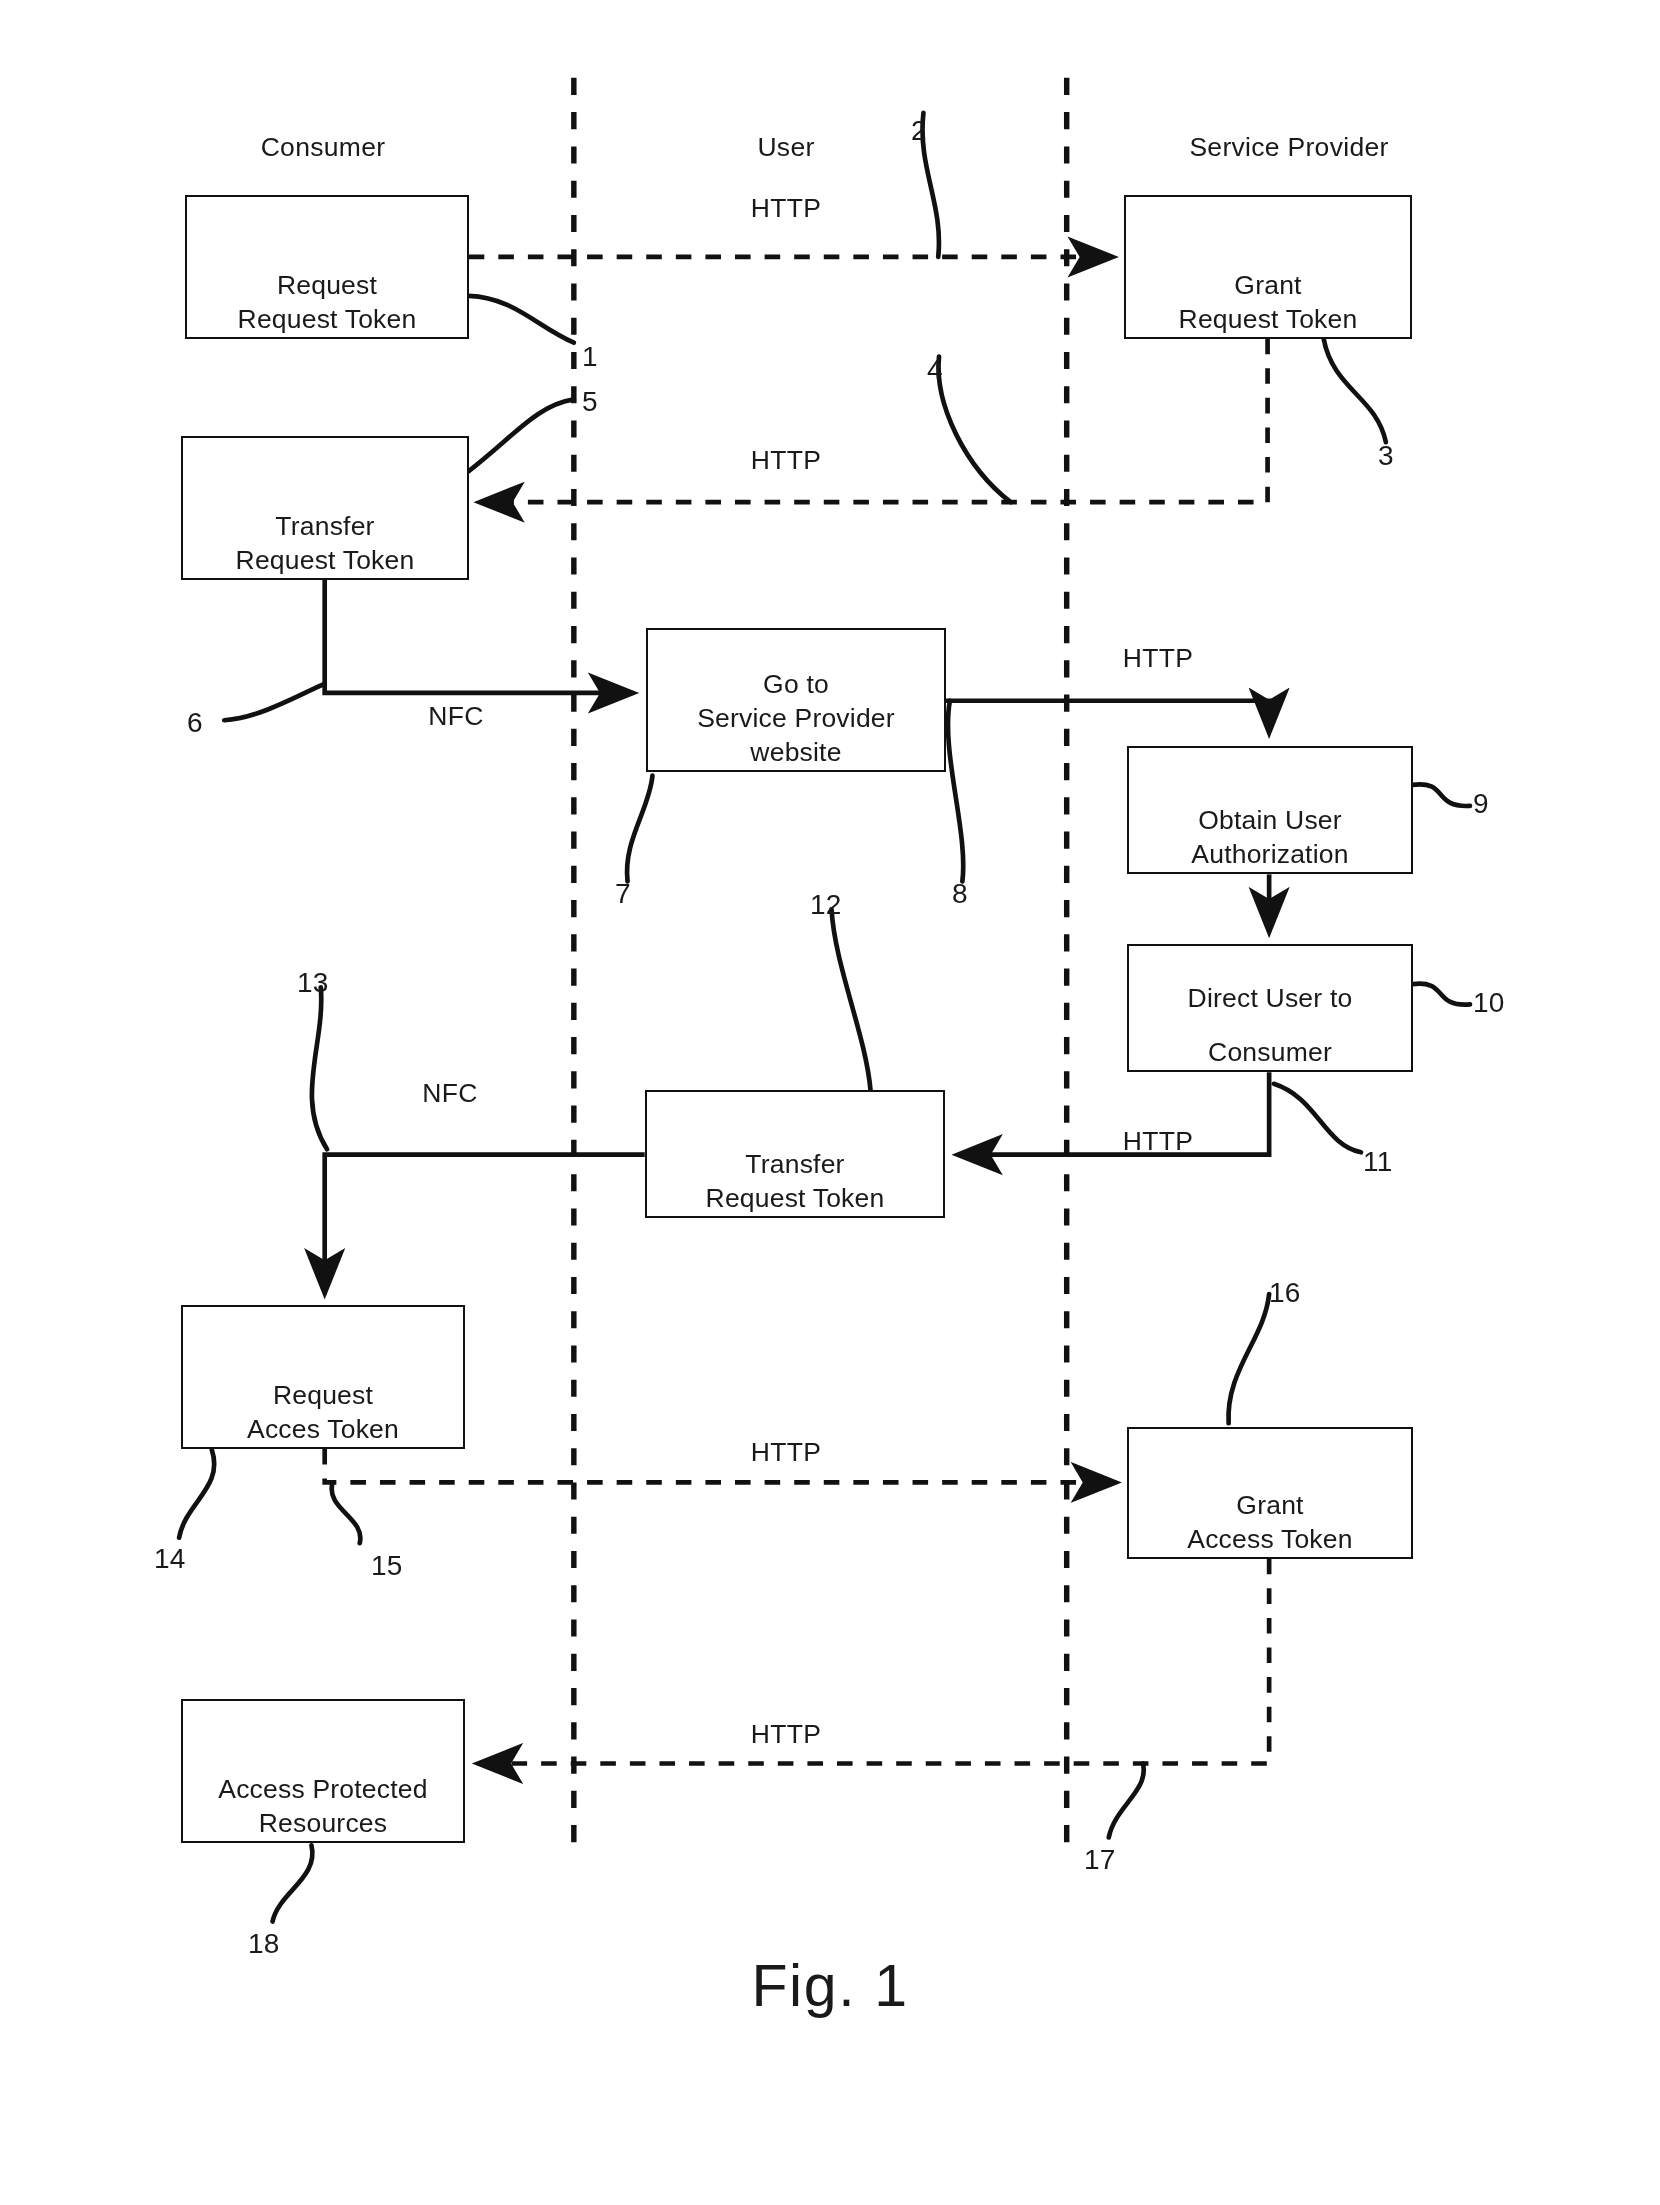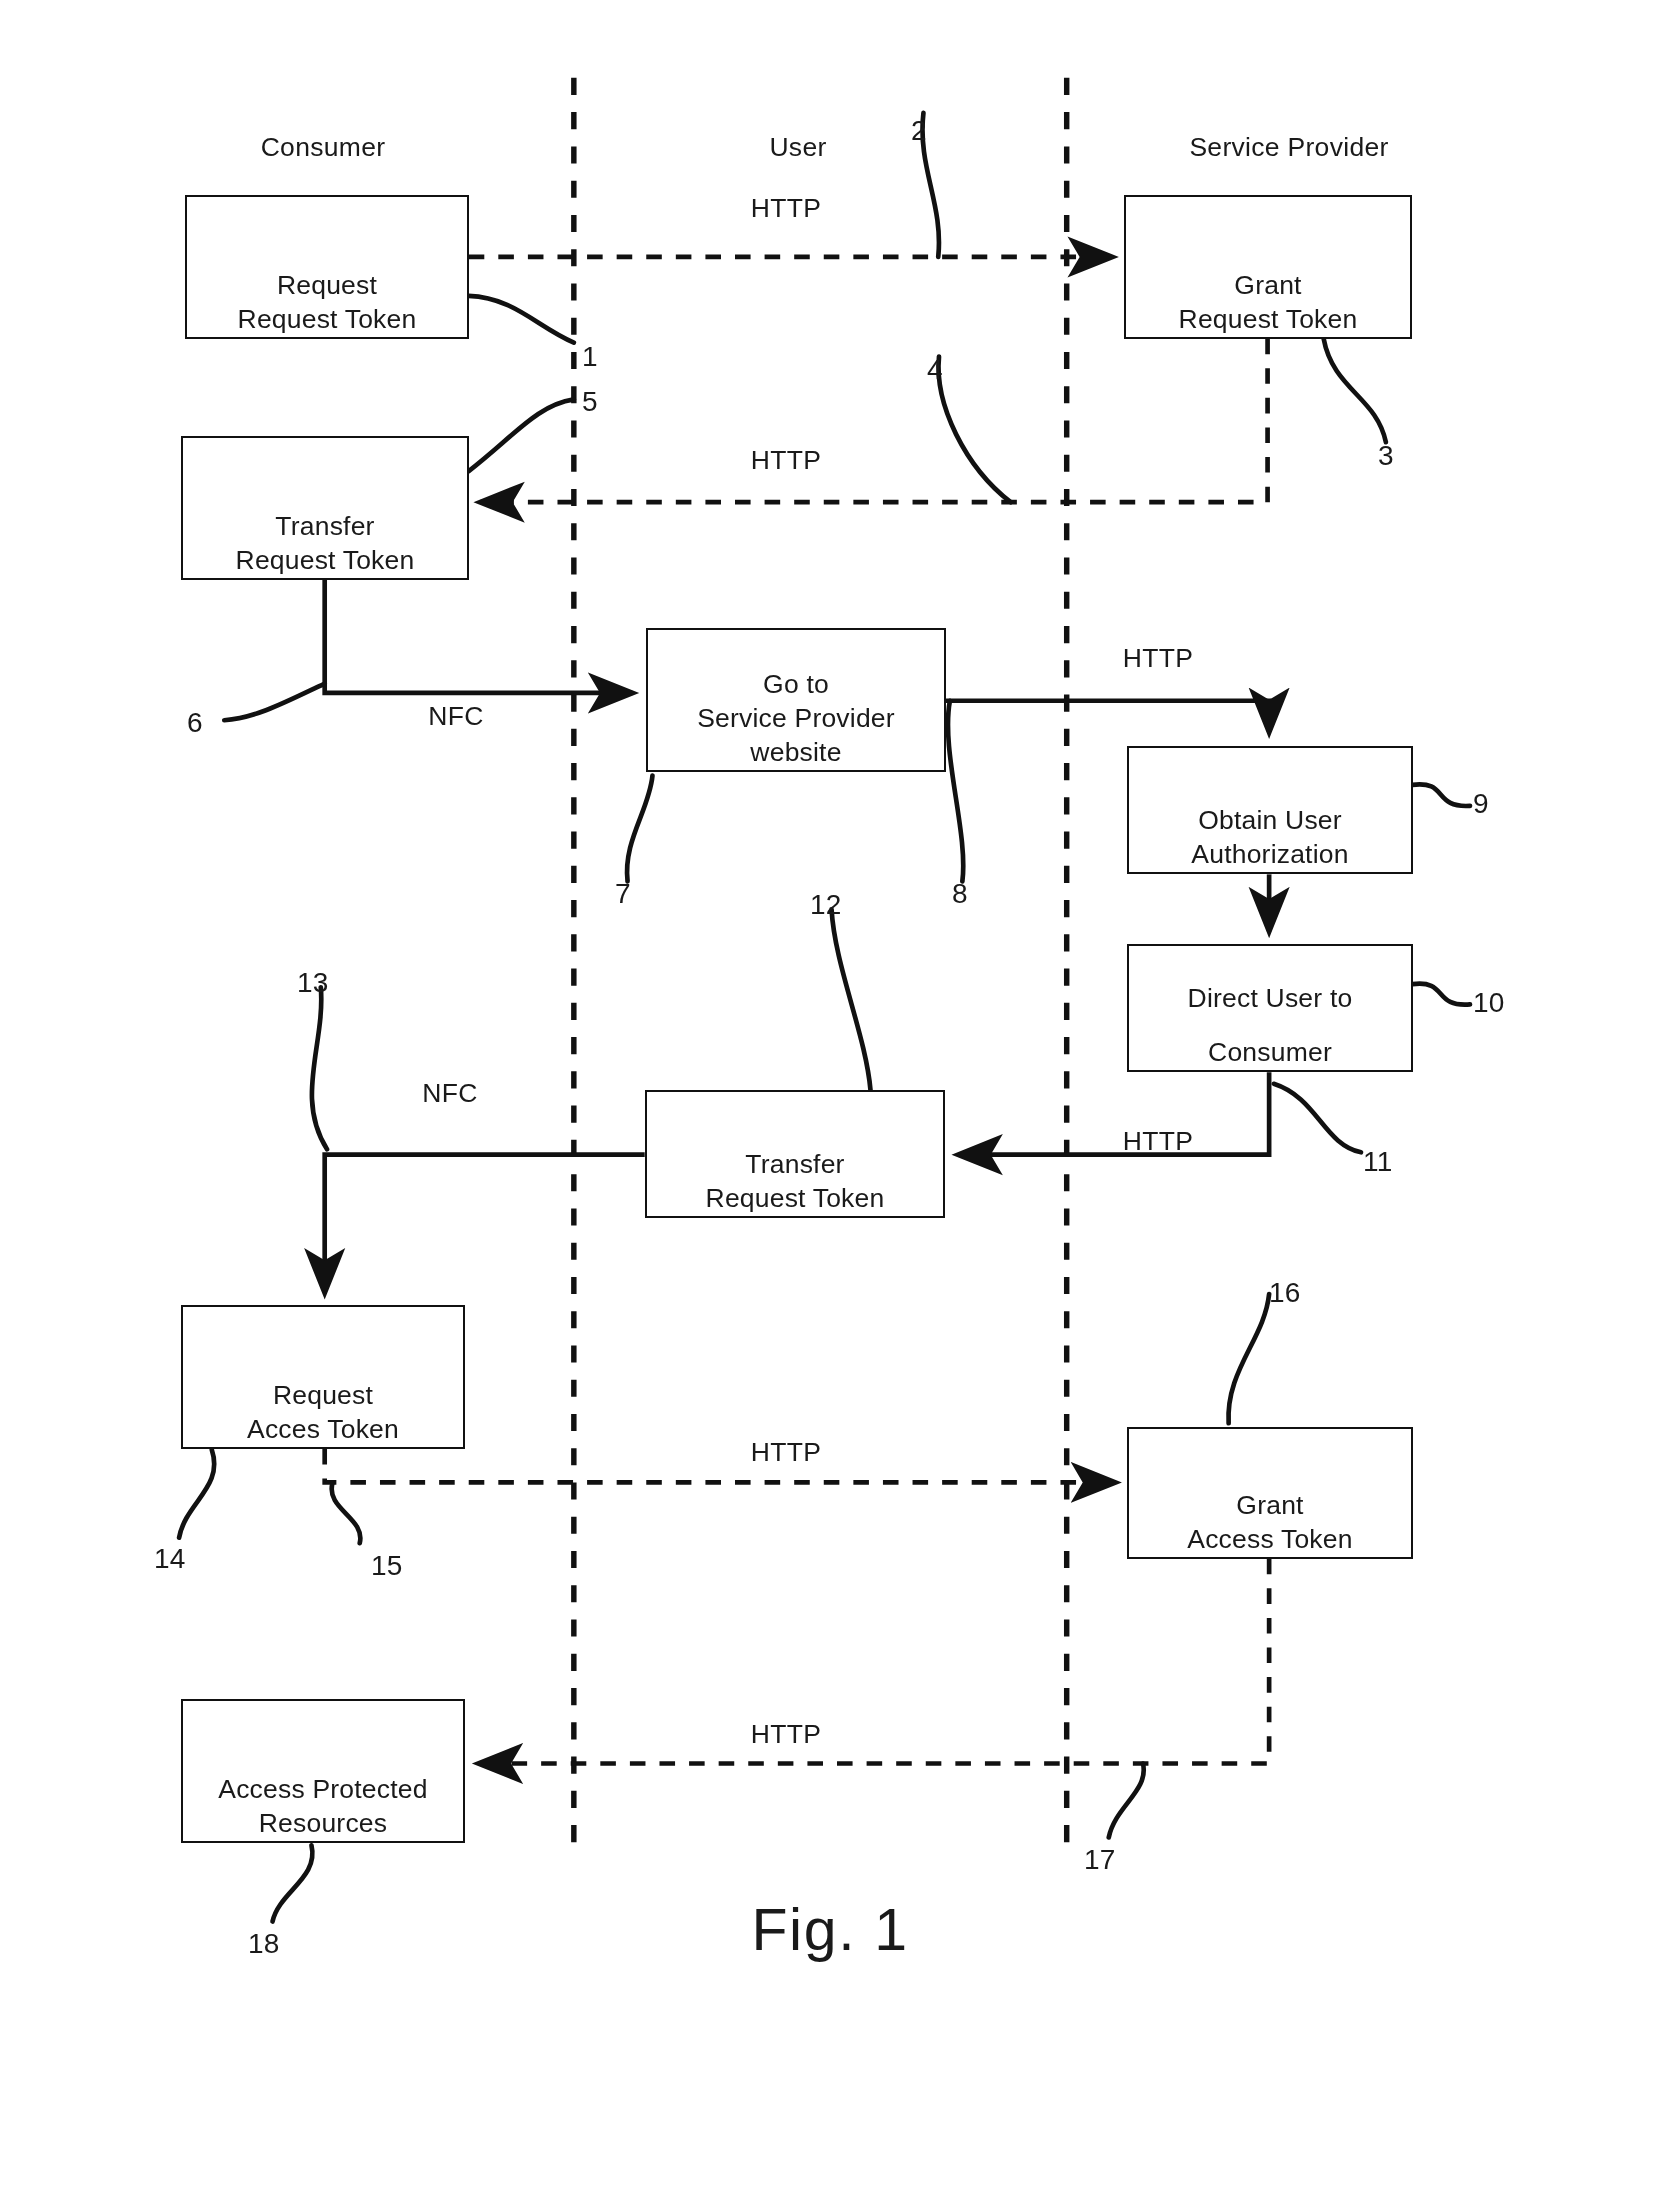--- a/index.html
+++ b/index.html
@@ -124,21 +124,21 @@
       <path d="M412,1268 C418,1340 378,1410 420,1476"></path>
       <path d="M230,1975 C238,1930 288,1910 272,1862"></path>
       <path d="M462,1982 C470,1950 418,1938 427,1905"></path>
       <path d="M1630,1662 C1624,1720 1574,1760 1578,1828"></path>
       <path d="M1424,2360 C1432,2320 1476,2300 1468,2265"></path>
       <path d="M350,2468 C358,2430 410,2412 400,2370"></path>
     </g>
   </svg>
 
   <div class="lane-label" style="left:323px; top:132px;">Consumer</div>
-  <div class="lane-label" style="left:786px; top:132px;margin-left:12px;">User</div>
+  <div class="lane-label" style="left:786px; top:132px;">User</div>
   <div class="lane-label" style="left:1289px; top:132px;">Service Provider</div>
 
   <div class="node" style="left:185px; top:195px; width:284px; height:144px;">
     <span>Request</span>
     <span>Request Token</span>
   </div>
 
   <div class="node" style="left:1124px; top:195px; width:288px; height:144px;">
     <span>Grant</span>
     <span>Request Token</span>
@@ -206,16 +206,16 @@
   <div class="ref-num" style="left:1473px; top:987px;">10</div>
   <div class="ref-num" style="left:1363px; top:1146px;">11</div>
   <div class="ref-num" style="left:810px; top:889px;">12</div>
   <div class="ref-num" style="left:297px;  top:967px;">13</div>
   <div class="ref-num" style="left:154px;  top:1543px;">14</div>
   <div class="ref-num" style="left:335px;  top:1550px;margin-left:36px;">15</div>
   <div class="ref-num" style="left:1269px; top:1277px;">16</div>
   <div class="ref-num" style="left:1084px; top:1844px;">17</div>
   <div class="ref-num" style="left:248px;  top:1928px;">18</div>
 
-  <div class="figure-caption" style="top:1896px;">Fig. 1</div>
+  <div class="figure-caption" style="top:1952px;">Fig. 1</div>
 
 </div>
 
 
 </body></html>

